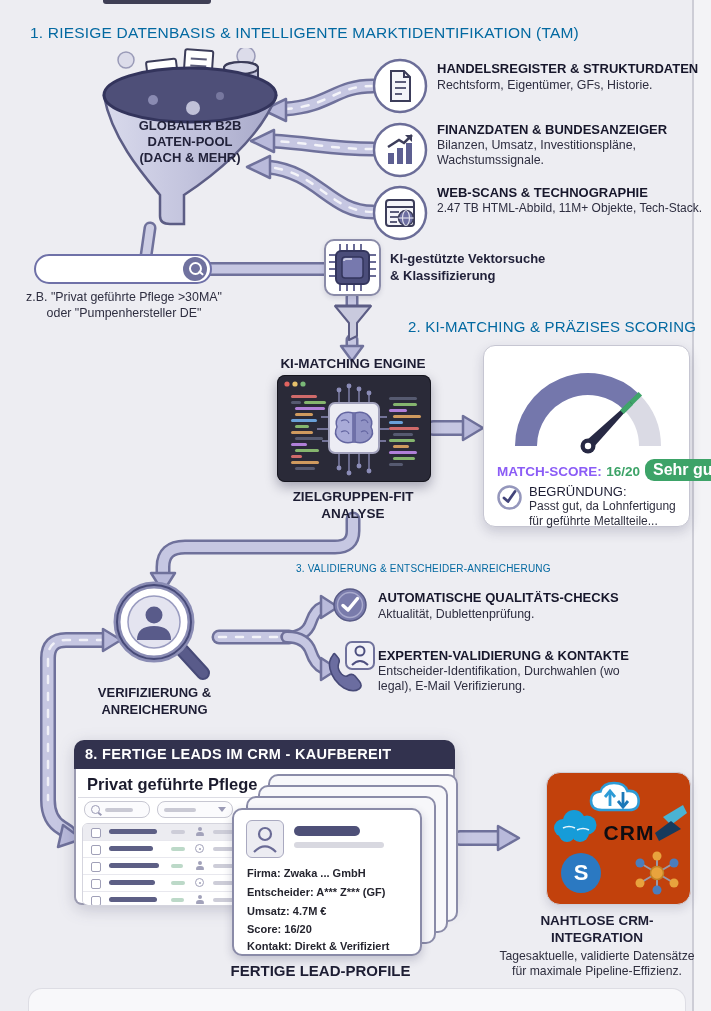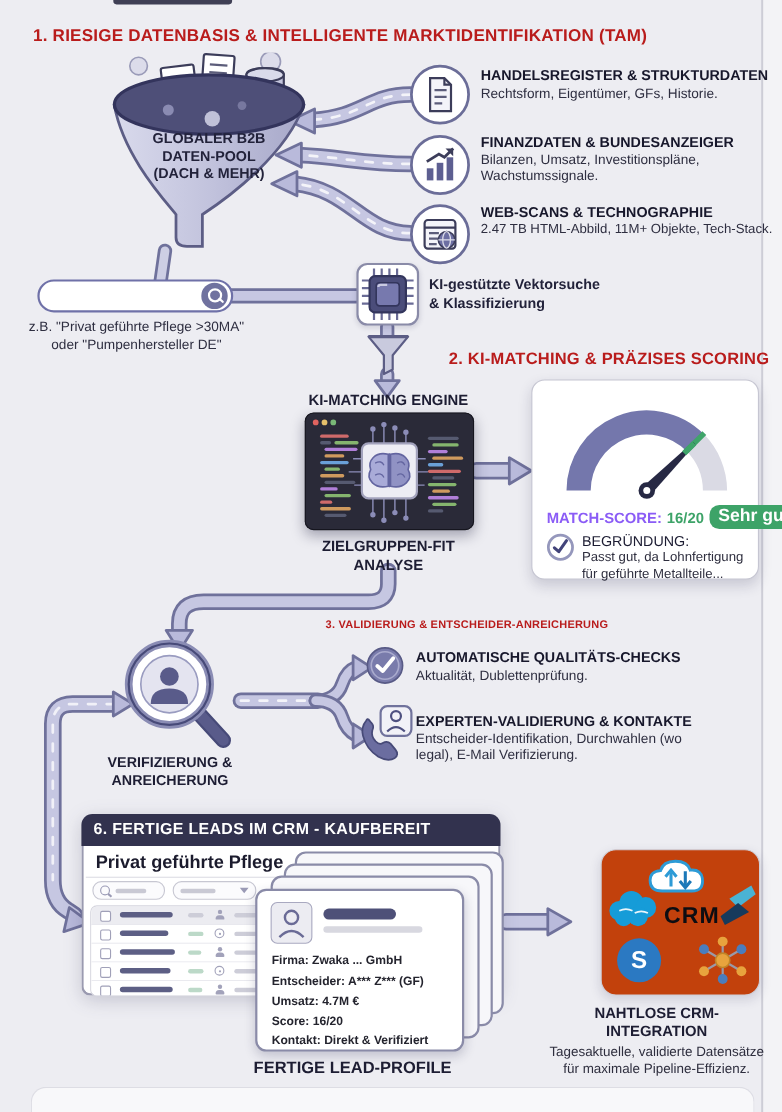--- a/index.html
+++ b/index.html
@@ -1,19 +1,19 @@
 <!DOCTYPE html>
 <html><head>
 <meta charset="utf-8">
 <style>
   html,body{margin:0;padding:0;background:#d8d8de;}
   #canvas{position:relative;width:711px;height:1011px;background:#ededf2;overflow:hidden;
           font-family:"Liberation Sans","DejaVu Sans",sans-serif;margin:0 auto;}
   .abs{position:absolute;}
-  .ttl{position:absolute;font-weight:bold;color:#b91c1c;font-size:15.5px;letter-spacing:.2px;white-space:nowrap;}
+  .ttl{position:absolute;font-weight:normal;color:#0369a1;font-size:15.5px;letter-spacing:.2px;white-space:nowrap;}
   .h13{font-weight:bold;color:#17172b;font-size:13px;white-space:nowrap;}
   .d12{color:#2e2e40;font-size:12.4px;line-height:15px;white-space:nowrap;}
   .wrap{white-space:normal;}
   .clabel{position:absolute;text-align:center;font-weight:bold;color:#1d1d33;}
   svg{display:block;}
   .pill-btn{position:absolute;background:#5f6192;border-radius:7px;}
   .pill-btn .dash{position:absolute;left:50%;top:50%;transform:translate(-50%,-50%);width:24px;height:4px;background:#c9cade;border-radius:2px;}
   .mini-box{position:absolute;background:#fbfbfd;border:1px solid #c7c7d2;border-radius:8px;display:flex;align-items:center;gap:5px;padding:0 6px;box-sizing:border-box;height:17px;}
   .gdash{height:4px;background:#c9c9d4;border-radius:2px;}
   .mini-mag{width:7px;height:7px;border:1.5px solid #9a9ab5;border-radius:50%;position:relative;flex:0 0 auto;}
@@ -384,21 +384,21 @@
     <rect x="20" y="2" width="28" height="27" rx="6" fill="#f1f1f7" stroke="#70729c" stroke-width="2"></rect>
     <circle cx="34" cy="11" r="4.5" fill="none" stroke="#4e5080" stroke-width="2"></circle>
     <path d="M 26 25 Q 34 17 42 25" fill="none" stroke="#4e5080" stroke-width="2"></path>
     <path d="M 7 15 Q 2 21 4 29 Q 7 41 18 48 Q 27 53 33 49 Q 37 46 33.5 41.5 L 29 36 Q 26 33 22 35.5 Q 19 37.5 15.5 34 Q 11 29 12.5 24 Q 14.5 20 11.5 17 L 9 14 Q 8 13 7 15 Z" fill="#6b6da0" stroke="#474a78" stroke-width="1.6" stroke-linejoin="round"></path>
   </svg>
   <div class="abs h13" style="left:378px;top:648px;">EXPERTEN-VALIDIERUNG &amp; KONTAKTE</div>
   <div class="abs d12 wrap" style="left:378px;top:664px;width:246px;">Entscheider-Identifikation, Durchwahlen (wo legal), E-Mail Verifizierung.</div>
 
   <div class="abs" style="left:74px;top:740px;width:381px;height:165px;filter:drop-shadow(0 4px 8px rgba(40,40,80,.2));">
     <div class="abs" style="left:0;top:0;width:381px;height:29px;background:#32324e;border-radius:10px 10px 0 0;">
-      <span style="position:absolute;left:11px;top:6px;color:#fff;font-weight:bold;font-size:14.5px;letter-spacing:.3px;white-space:nowrap;">6. FERTIGE LEADS IM CRM - KAUFBEREIT</span>
+      <span style="position:absolute;left:11px;top:6px;color:#fff;font-weight:bold;font-size:14.5px;letter-spacing:.3px;white-space:nowrap;">8. FERTIGE LEADS IM CRM - KAUFBEREIT</span>
     </div>
     <div class="abs" style="left:0;top:29px;width:381px;height:136px;background:#fff;border:2px solid #9a9ab0;border-top:none;border-radius:0 0 8px 8px;box-sizing:border-box;">
       <div class="abs" style="left:11px;top:6px;font-weight:bold;font-size:16.5px;color:#1b1b2d;white-space:nowrap;">Privat geführte Pflege</div>
       <div class="pill-btn" style="left:333px;top:9px;width:45px;height:15px;">
           <span class="dash"></span>
         </div>
       <div class="abs" style="left:2px;top:28px;width:375px;height:1px;background:#dcdce4;"></div>
       <div class="mini-box" style="left:8px;top:32px;width:66px;">
         <span class="mini-mag"></span>
           <span class="gdash" style="width:28px;"></span>

